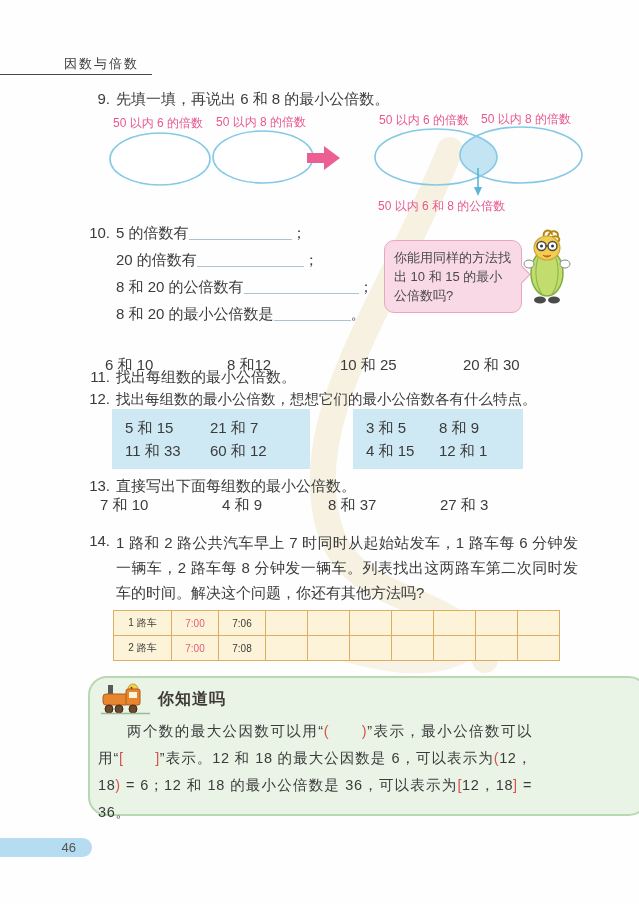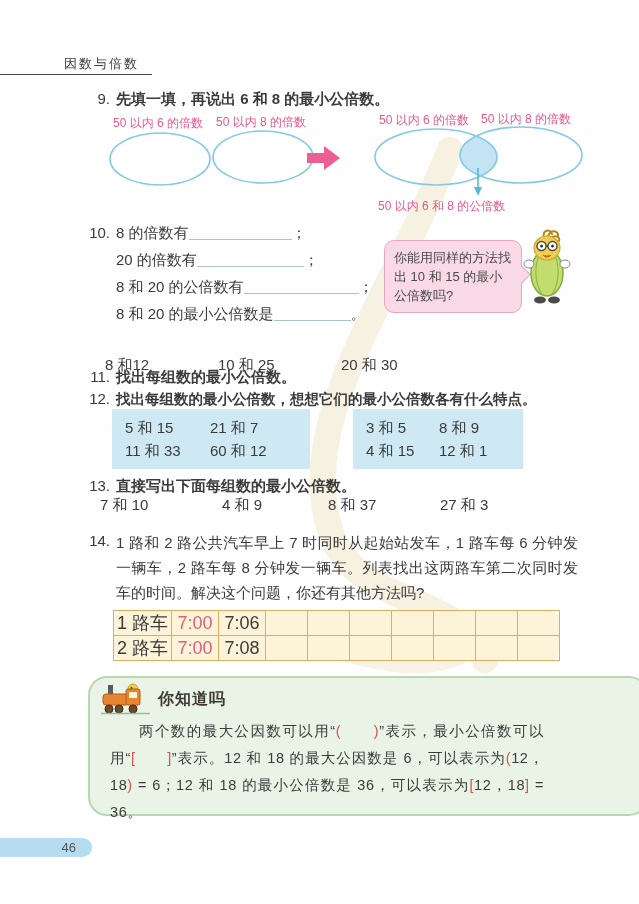--- a/index.html
+++ b/index.html
@@ -7,51 +7,51 @@
         font-family:"Liberation Sans",sans-serif;color:#3b3b3b;font-size:15px;}
   
   .swirl{position:absolute;left:0;top:0;z-index:0;pointer-events:none;}
   .z{position:absolute;z-index:2;}
   
   .hdr-title{left:64px;top:55px;font-size:13px;letter-spacing:2px;color:#3c3c3c;}
   .hdr-rule{left:0;top:74px;width:152px;height:1px;background:#4a4a4a;}
   
   .prob{display:flex;line-height:22px;}
   .pnum{flex:none;width:26px;text-align:right;margin-right:6px;}
-  .ptitle{white-space:nowrap;font-weight:bold;}
+  .ptitle{white-space:nowrap;}
   
   .vlabel{position:absolute;z-index:2;color:#e7588f;font-size:12px;white-space:nowrap;}
   
   .p10-line{height:27px;white-space:nowrap;}
   .blank{display:inline-block;border-bottom:1px solid #a9c3d2;height:14px;vertical-align:-2px;}
   
   .bubble{position:absolute;z-index:2;left:384px;top:240px;width:118px;background:#f9d9e5;
           border:1.5px solid #e8a7c0;border-radius:10px;padding:7px 9px;font-size:13px;line-height:19px;color:#4a4a4a;}
   .bubble-tail{position:absolute;right:-7px;top:38%;width:12px;height:12px;background:#f9d9e5;
           border-top:1.5px solid #e8a7c0;border-right:1.5px solid #e8a7c0;transform:rotate(45deg);}
   
   .pairs{position:absolute;z-index:2;display:flex;white-space:nowrap;}
   .pairs span{flex:none;}
   
   .bluebox{position:absolute;z-index:2;background:#cfe9f4;padding:7px 0 7px 13px;line-height:23px;}
   .bluebox .row{display:flex;}
   .bluebox .row span{flex:none;}
   
   .bus-table{position:absolute;z-index:2;border-collapse:collapse;table-layout:fixed;background:#fcf3d9;
-             font-size:18px;border-radius:12px;}
+             font-size:10px;}
   .bus-table td{border:1px solid #dcae62;height:24px;padding:0;text-align:center;white-space:nowrap;}
   .bus-table{border:1.5px solid #c98f3f;}
   .bus-table .lbl{text-align:center;}
   .t-pink{color:#e0607c;}
   
   .knowbox{position:absolute;z-index:2;left:88px;top:676px;width:560px;height:140px;background:#e9f4e6;
            border:2px solid #b7d8b0;border-radius:19px;box-sizing:border-box;}
   .know-title-row{position:absolute;left:10px;top:4px;display:flex;align-items:center;}
   .know-title{font-size:16px;font-weight:bold;color:#3f3a35;margin-left:6px;letter-spacing:1px;}
-  .know-body{position:absolute;left:20px;top:40px;width:434px;font-size:14.5px;line-height:27px;
+  .know-body{position:absolute;left:8px;top:40px;width:434px;font-size:14.5px;line-height:27px;
              text-align:justify;text-indent:2em;letter-spacing:0.6px;color:#3b3b3b;}
   .red{color:#d9534f;}
   
   .pill{position:absolute;z-index:2;left:0;top:838px;width:92px;height:19px;background:#b5dcf0;
         border-radius:0 10px 10px 0;text-align:right;font-size:13px;color:#555;line-height:19px;padding-right:16px;box-sizing:border-box;}
 </style>
 </head>
 <body>
 
 <div class="page">
@@ -98,21 +98,21 @@
       <line x1="378" y1="42" x2="378" y2="62" stroke="#5bb7d6" stroke-width="1.6"></line>
       <polygon points="374,61 382,61 378,70" fill="#5bb7d6"></polygon>
     </g>
   </svg>
 
   <div class="z" style="left:84px;top:224px;">
     <div style="display:flex;">
       <span class="pnum">10.</span>
       <div>
         <div class="p10-line">
-          <span>8 的倍数有</span><span class="blank" style="width:103px"></span><span>；</span>
+          <span>5 的倍数有</span><span class="blank" style="width:103px"></span><span>；</span>
         </div>
         <div class="p10-line">
           <span>20 的倍数有</span><span class="blank" style="width:107px"></span><span>；</span>
         </div>
         <div class="p10-line">
           <span>8 和 20 的公倍数有</span><span class="blank" style="width:115px"></span><span>；</span>
         </div>
         <div class="p10-line">
           <span>8 和 20 的最小公倍数是</span><span class="blank" style="width:77px"></span><span>。</span>
         </div>
@@ -140,20 +140,21 @@
     <ellipse cx="47" cy="38" rx="5" ry="4" fill="#ffffff" stroke="#888" stroke-width="1"></ellipse>
     <ellipse cx="22" cy="74" rx="6" ry="3.5" fill="#4a4a4a"></ellipse>
     <ellipse cx="36" cy="74" rx="6" ry="3.5" fill="#4a4a4a"></ellipse>
   </svg>
 
   <div class="z prob" style="left:84px;top:330px;margin-top:36px;">
     <span class="pnum">11.</span>
     <span class="ptitle">找出每组数的最小公倍数。</span>
   </div>
   <div class="pairs" style="left:105px;top:356px;">
+    <span style="width:122px">6 和 10</span>
     <span style="width:113px">8 和12</span>
     <span style="width:123px">10 和 25</span>
     <span>20 和 30</span>
   </div>
 
   <div class="z prob" style="left:84px;top:388px;">
     <span class="pnum">12.</span>
     <span class="ptitle" style="font-size:14.5px;">找出每组数的最小公倍数，想想它们的最小公倍数各有什么特点。</span>
   </div>
   <div class="bluebox" style="left:112px;top:409px;width:185px;">

